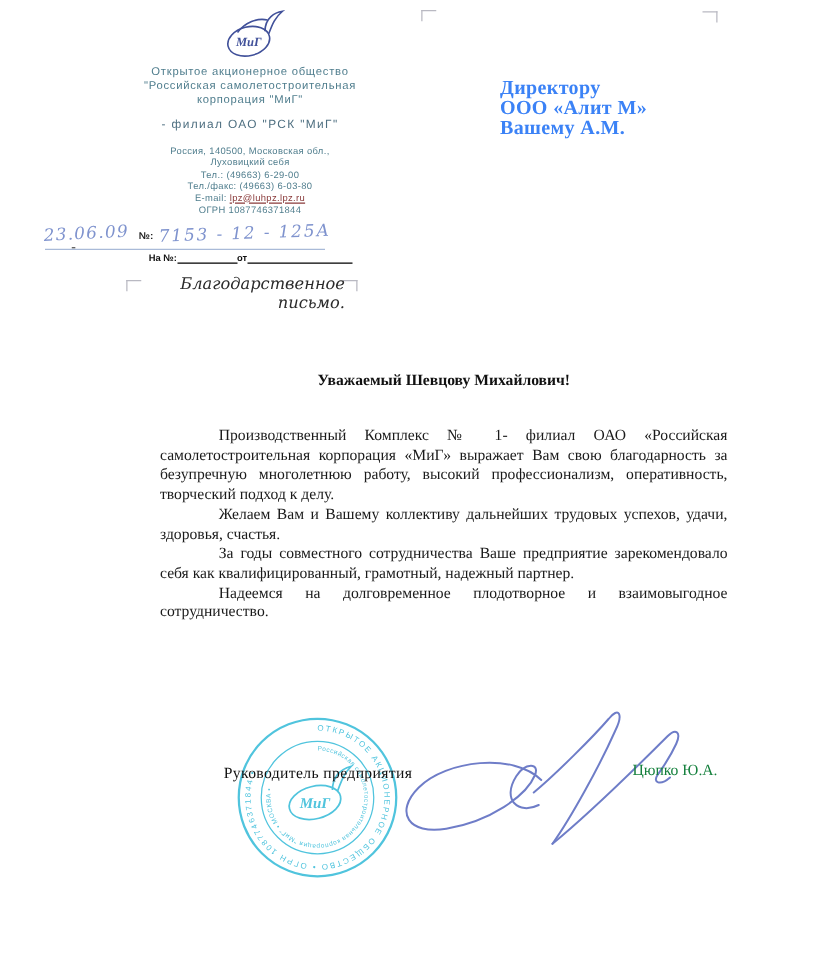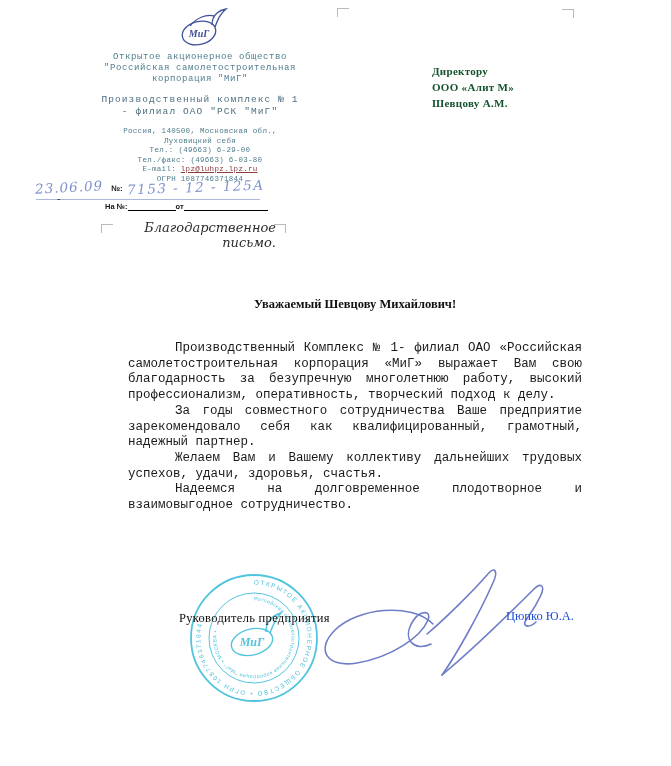--- a/index.html
+++ b/index.html
@@ -2,63 +2,63 @@
 <html><head>
 <meta charset="utf-8">
 <style>
   html,body{margin:0;padding:0;background:#fff;}
   .page{position:relative;width:671px;height:766px;background:#ffffff;overflow:hidden;
         font-family:"Liberation Serif",serif;color:#1a1a1a;}
   .abs{position:absolute;}
 
   
   .lh{left:58px;top:52px;width:284px;text-align:center;
-      font-family:Liberation Mono, monospace;color:#4f7d8d;}
+      font-family:Liberation Sans, sans-serif;color:#4f7d8d;}
   .lh .org{font-size:9px;line-height:11px;letter-spacing:.6px;}
   .lh .div1{margin-top:9px;font-size:9.5px;line-height:11.5px;letter-spacing:1.1px;color:#4e6f80;}
   .lh .addr{margin-top:10px;font-size:7.5px;line-height:9.5px;letter-spacing:.3px;}
   .lh .email-link{color:#8a3b3b;text-decoration:underline;}
   .logo-svg{left:168px;top:6px;}
 
   
   .script{font-family:"DejaVu Serif",serif;font-style:italic;color:#7f93ce;}
   .hand-date{left:35px;top:179px;font-size:13.5px;transform:rotate(-3deg);letter-spacing:1px;}
   .no-label{left:111px;top:184px;font-family:"Liberation Sans",sans-serif;
             font-size:8px;font-weight:bold;color:#222;}
   .hand-no{left:127px;top:179px;font-size:13.5px;transform:rotate(-2deg);letter-spacing:1.5px;}
   .ref-underline{left:36px;top:199px;width:224px;height:1px;background:#a9bad8;}
   .small-dash{left:57px;top:192px;font-size:11px;color:#333;}
-  .na-row{left:105px;top:202px;font-family:"Liberation Sans",sans-serif;
+  .na-row{left:119px;top:202px;font-family:"Liberation Sans",sans-serif;
           font-size:7.5px;color:#111;font-weight:bold;white-space:nowrap;}
   .na-row .blank{display:inline-block;height:8px;border-bottom:1px solid #000;vertical-align:bottom;}
   .b1{width:48px;} .b2{width:84px;}
 
   
   .corner{width:11px;height:8px;border-top:1px solid #b9b9c2;}
   .corner.l{border-left:1px solid #b9b9c2;}
   .corner.r{border-right:1px solid #b9b9c2;}
 
   
   .subject{left:110px;top:220px;width:166px;text-align:right;
            font-family:"DejaVu Serif",serif;font-style:italic;font-size:13px;color:#2b2b2b;}
 
   
-  .recipient{left:400px;top:63px;font-size:11px;line-height:16px;font-weight:bold;
-             letter-spacing:.3px;color:#14532d;margin-left:32px;}
+  .recipient{left:400px;top:63px;font-size:16px;line-height:16px;font-weight:bold;
+             letter-spacing:.3px;color:#3b82f6;}
 
   
   .salutation{left:128px;top:297px;width:454px;text-align:center;
               font-weight:bold;font-size:12.5px;color:#111;}
   .body-block{left:128px;top:341px;width:454px;font-size:12.5px;line-height:15.7px;
               text-align:justify;color:#1a1a1a;}
-  .body-block p{margin:0;text-indent:47px;font-family:Liberation Mono, monospace;}
+  .body-block p{margin:0;text-indent:47px;}
 
   
   .sig-title{left:179px;top:611px;font-size:12.5px;letter-spacing:.3px;color:#111;text-align:right;}
-  .sig-name{left:506px;top:609px;font-size:12.5px;color:#1d4ed8;}
+  .sig-name{left:506px;top:609px;font-size:12.5px;color:#15803d;}
   .stamp-svg{left:186px;top:570px;}
   .sign-svg{left:315px;top:562px;}
 </style>
 </head>
 <body>
 
 <div class="page">
 
   <svg class="abs logo-svg" width="64" height="44" viewBox="0 0 64 44">
     <g fill="none" stroke="#41519a" stroke-width="1.3">
@@ -69,21 +69,20 @@
     <text x="31" y="31" text-anchor="middle" font-family="Liberation Serif, serif" font-style="italic" font-weight="bold" font-size="10" fill="#41519a">МиГ</text>
   </svg>
 
   <div class="abs lh">
     <div class="org">
       <div>Открытое акционерное общество</div>
       <div>"Российская самолетостроительная</div>
       <div>корпорация "МиГ"</div>
     </div>
     <div class="div1">
-      <div>Производственный комплекс № 1</div>
       <div>- филиал ОАО "РСК "МиГ"</div>
     </div>
     <div class="addr">
       <div>Россия, 140500, Московская обл.,</div>
       <div>Луховицкий себя</div>
       <div>Тел.: (49663) 6-29-00</div>
       <div>Тел./факс: (49663) 6-03-80</div>
       <div>
         <span>E-mail:</span>
         <span class="email-link">lpz@luhpz.lpz.ru</span>
@@ -91,42 +90,42 @@
       <div>ОГРН 1087746371844</div>
     </div>
   </div>
 
   <div class="abs corner l" style="left:337px;top:8px;"></div>
   <div class="abs corner r" style="left:562px;top:9px;"></div>
 
   <div class="abs recipient">
     <div>Директору</div>
     <div>ООО «Алит М»</div>
-    <div>Шевцову А.М.</div>
+    <div>Вашему А.М.</div>
   </div>
 
   <div class="abs script hand-date">23.06.09</div>
   <div class="abs no-label">№:</div>
   <div class="abs script hand-no">7153 - 12 - 125А</div>
   <div class="abs ref-underline"></div>
   <div class="abs small-dash">-</div>
 
   <div class="abs na-row">
     <span>На №:</span><span class="blank b1"></span><span>от</span><span class="blank b2"></span>
   </div>
 
   <div class="abs corner l" style="left:101px;top:224px;"></div>
   <div class="abs corner r" style="left:274px;top:224px;"></div>
   <div class="abs subject">Благодарственное письмо.</div>
 
   <div class="abs salutation">Уважаемый Шевцову Михайлович!</div>
   <div class="abs body-block">
     <p>Производственный Комплекс № 1- филиал ОАО «Российская самолетостроительная корпорация «МиГ» выражает Вам свою благодарность за безупречную многолетнюю работу, высокий профессионализм, оперативность, творческий подход к делу.</p>
+    <p>Желаем Вам и Вашему коллективу дальнейших трудовых успехов, удачи, здоровья, счастья.</p>
     <p>За годы совместного сотрудничества Ваше предприятие зарекомендовало себя как квалифицированный, грамотный, надежный партнер.</p>
-    <p>Желаем Вам и Вашему коллективу дальнейших трудовых успехов, удачи, здоровья, счастья.</p>
     <p>Надеемся на долговременное плодотворное и взаимовыгодное сотрудничество.</p>
   </div>
 
   <svg class="abs stamp-svg" width="136" height="136" viewBox="0 0 136 136" opacity="0.88">
     <defs>
       <path id="oc" d="M 68,14.5 A 53.5,53.5 0 1 1 67.9,14.5"></path>
       <path id="ic" d="M 68,30.5 A 37.5,37.5 0 1 1 67.9,30.5"></path>
     </defs>
     <circle cx="68" cy="68" r="63" fill="none" stroke="#38bcd9" stroke-width="1.8"></circle>
     <circle cx="68" cy="68" r="45" fill="none" stroke="#38bcd9" stroke-width="1"></circle>

